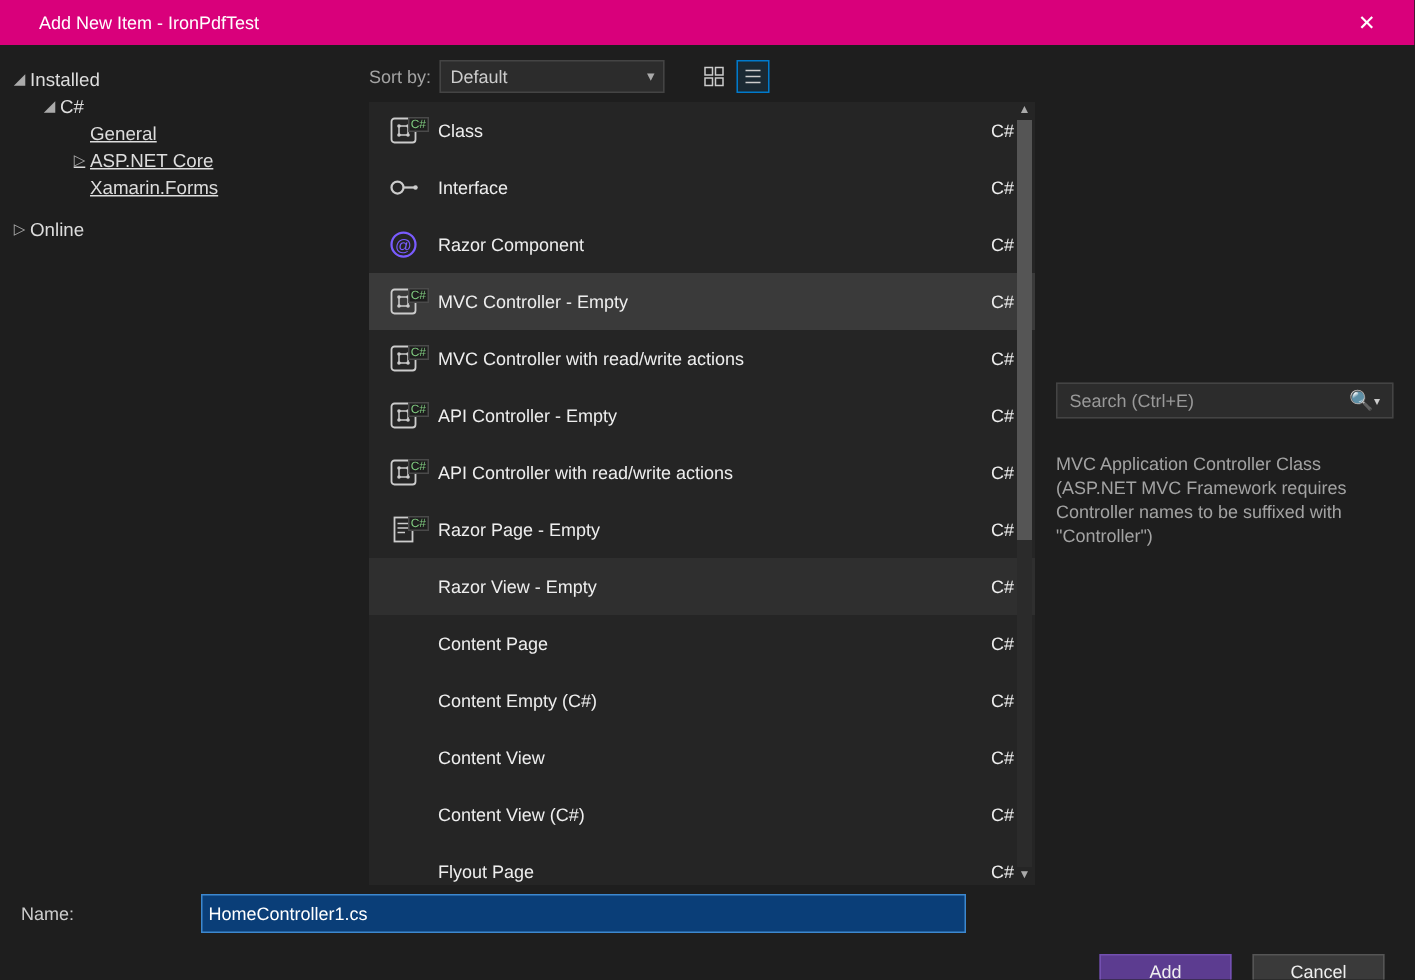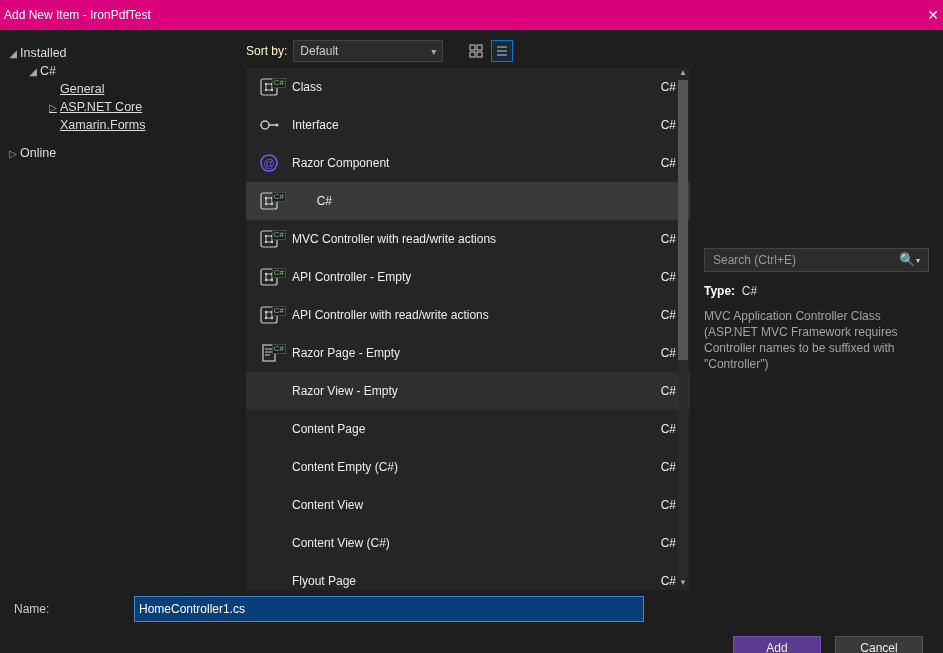--- a/index.html
+++ b/index.html
@@ -1,37 +1,37 @@
 <!DOCTYPE html>
 <html><head>
 <meta charset="utf-8">
 <style>
 * { box-sizing: border-box; margin: 0; padding: 0; font-family: "Segoe UI", Tahoma, sans-serif; }
 body { width: 943px; height: 653px; background: #1e1e1e; color: #ccc; font-size: 12px; overflow: hidden; }
 
 
-.titlebar { height: 30px; background: #d9007b; display: flex; align-items: center; padding: 0 4px; color: #fff; }
+.titlebar { height: 30px; background: #d9007b; display: flex; align-items: center; padding: 0 26px; color: #fff; }
 .titlebar .title { flex: 1; }
 .titlebar .close { width: 30px; text-align: right; cursor: pointer; font-size: 14px; }
 
 
 .body { display: flex; height: 560px; }
 .footer { padding: 6px 14px 14px 14px; }
 
 
 .tree { width: 246px; padding: 14px 6px; color: #ddd; font-size: 12.5px; }
 .tree-node { display: flex; align-items: center; padding: 2px 0; cursor: pointer; }
 .tree-node .arrow { width: 14px; display: inline-block; text-align: center; color: #aaa; font-size: 10px; }
 .tree-child { margin-left: 20px; }
 .tree-child2 { margin-left: 40px; text-decoration: underline; }
 
 
 .middle { width: 444px; display: flex; flex-direction: column; }
 .sortbar { display: flex; align-items: center; padding: 10px 0 6px 0; gap: 6px; }
-.sortbar-label { color: #fef9c3; }
+.sortbar-label { color: #a3a3a3; }
 .sort-select { flex: 0 0 150px; height: 22px; background: #2c2c2c; border: 1px solid #444; color: #ccc; display: flex; align-items: center; padding: 4px 6px; position: relative; }
 .sort-select::after { content: "▾"; position: absolute; right: 6px; color: #aaa; font-size: 10px; }
 .viewtoggle { display: flex; gap: 4px; margin-left: 16px; }
 .viewtoggle .btn { width: 22px; height: 22px; border: 1px solid transparent; display: flex; align-items: center; justify-content: center; cursor: pointer; }
 .viewtoggle .btn.sel { border: 1px solid #007acc; background: rgba(0,120,204,0.12); }
 .viewtoggle svg { width: 14px; height: 14px; }
 
 .itemlist { flex: 1; background: #252525; overflow: hidden; position: relative; }
 .items { position: absolute; top: 0; left: 0; right: 0; }
 .item { height: 38px; display: flex; align-items: center; padding-right: 14px; cursor: pointer; }
@@ -177,20 +177,21 @@
                 <circle cx="14" cy="8" r="1.2" fill="#ccc"></circle>
                 <circle cx="8" cy="14" r="1.2" fill="#ccc"></circle>
                 <circle cx="14" cy="14" r="1.2" fill="#ccc"></circle>
                 <line x1="8" y1="8" x2="14" y2="8" stroke="#ccc"></line>
                 <line x1="8" y1="14" x2="14" y2="14" stroke="#ccc"></line>
                 <line x1="8" y1="8" x2="8" y2="14" stroke="#ccc"></line>
                 <line x1="14" y1="8" x2="14" y2="14" stroke="#ccc"></line>
               </svg>
               <span class="csbadge">C#</span>
             </div>
+            <div class="label">MVC Controller - Empty</div>
             <div class="lang">C#</div>
           </div>
           <div class="item">
             <div class="icon">
               <svg viewBox="0 0 22 22">
                 <rect x="3" y="3" width="16" height="16" rx="2" fill="none" stroke="#ccc" stroke-width="1.2"></rect>
                 <circle cx="8" cy="8" r="1.2" fill="#ccc"></circle>
                 <circle cx="14" cy="8" r="1.2" fill="#ccc"></circle>
                 <circle cx="8" cy="14" r="1.2" fill="#ccc"></circle>
                 <circle cx="14" cy="14" r="1.2" fill="#ccc"></circle>
@@ -292,23 +293,20 @@
         <div class="arrowbtn">▼</div>
       </div>
     </div>
   </div>
 
   <div class="detail">
     <div class="searchwrap">
       <input placeholder="Search (Ctrl+E)" style="">
       <span class="sicon">🔍<span style="font-size:8px;position:relative;top:-1px">▾</span></span>
     </div>
-    <div class="typeLabel">
-      <b>Type:</b>&nbsp;&nbsp;<span>C#</span>
-    </div>
     <div class="desc">MVC Application Controller Class (ASP.NET MVC Framework requires Controller names to be suffixed with "Controller")</div>
   </div>
 </div>
 
 <div class="footer">
   <div class="name-row">
     <label>Name:</label>
     <input value="HomeController1.cs" style="">
   </div>
   <div class="buttons">

